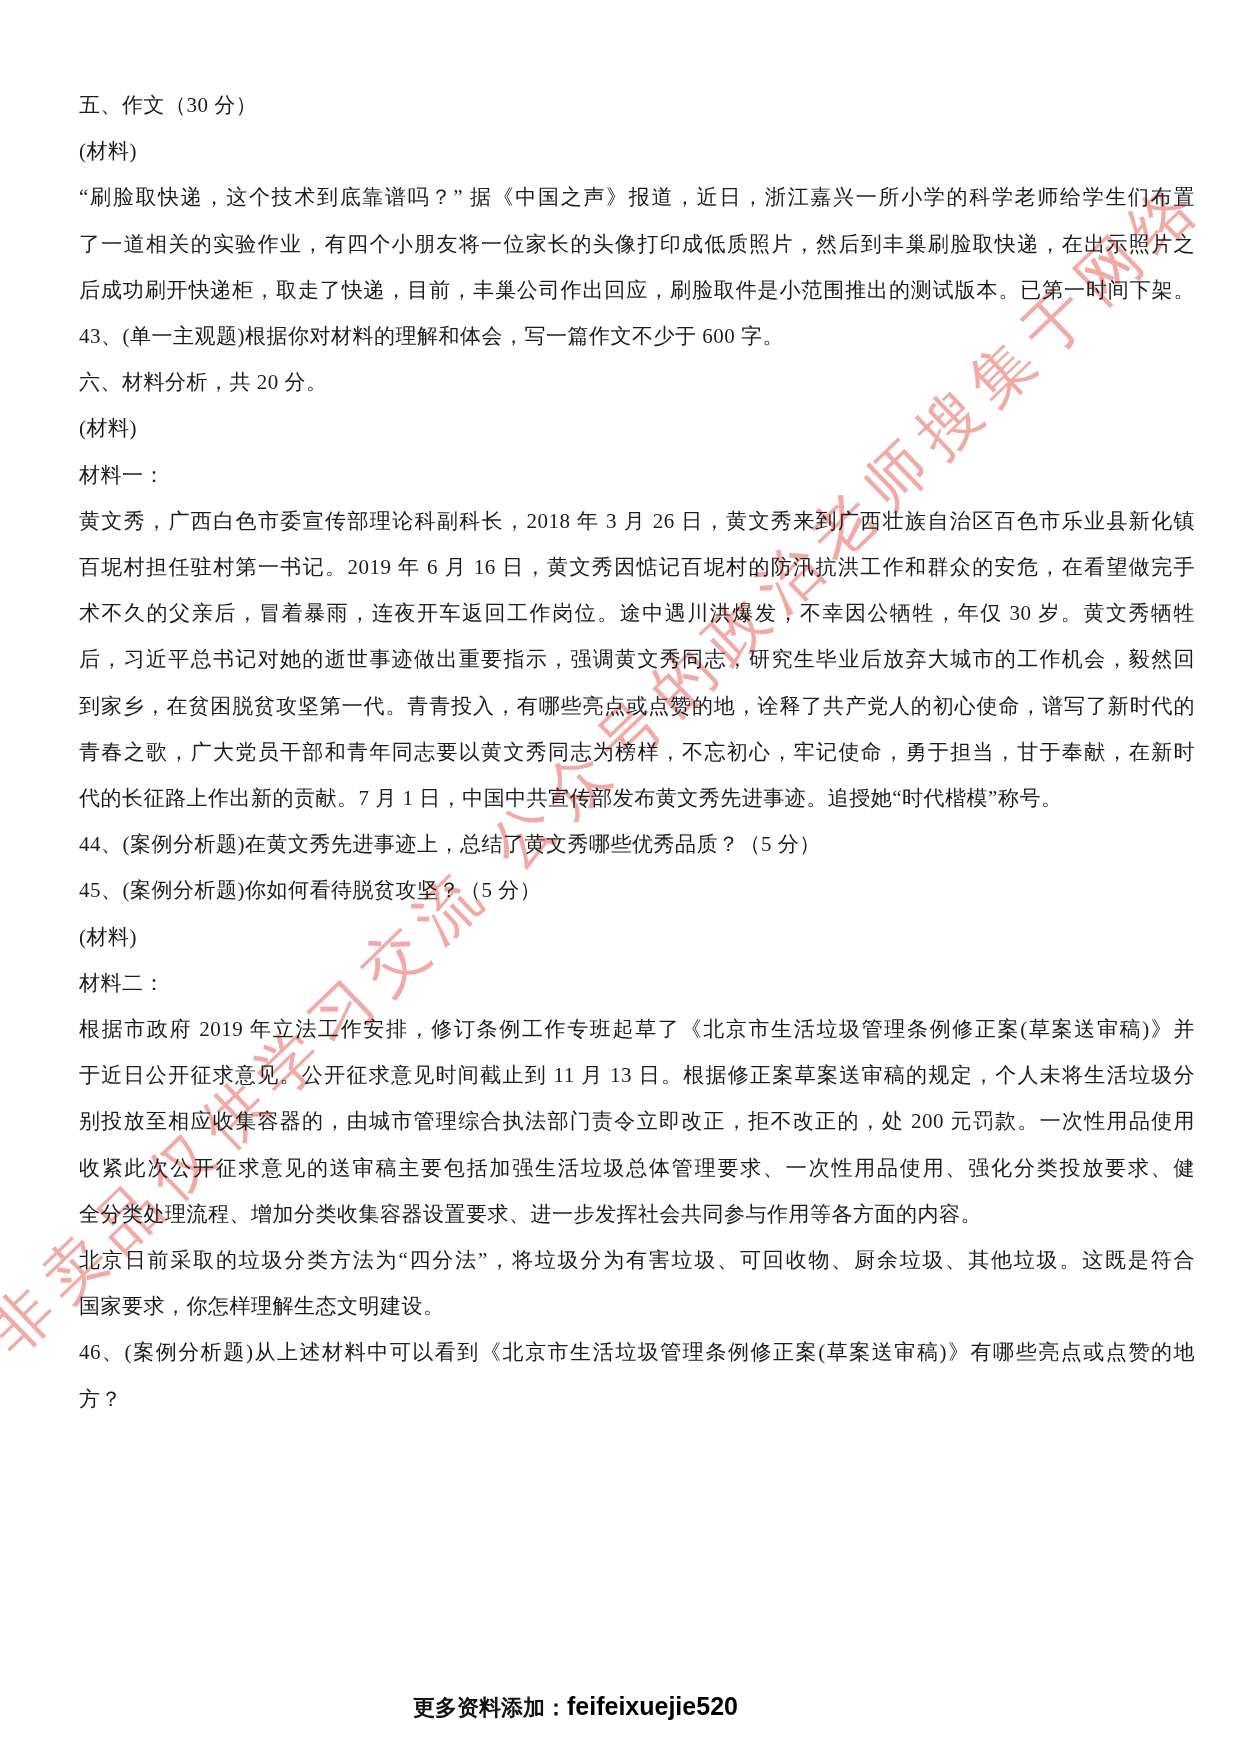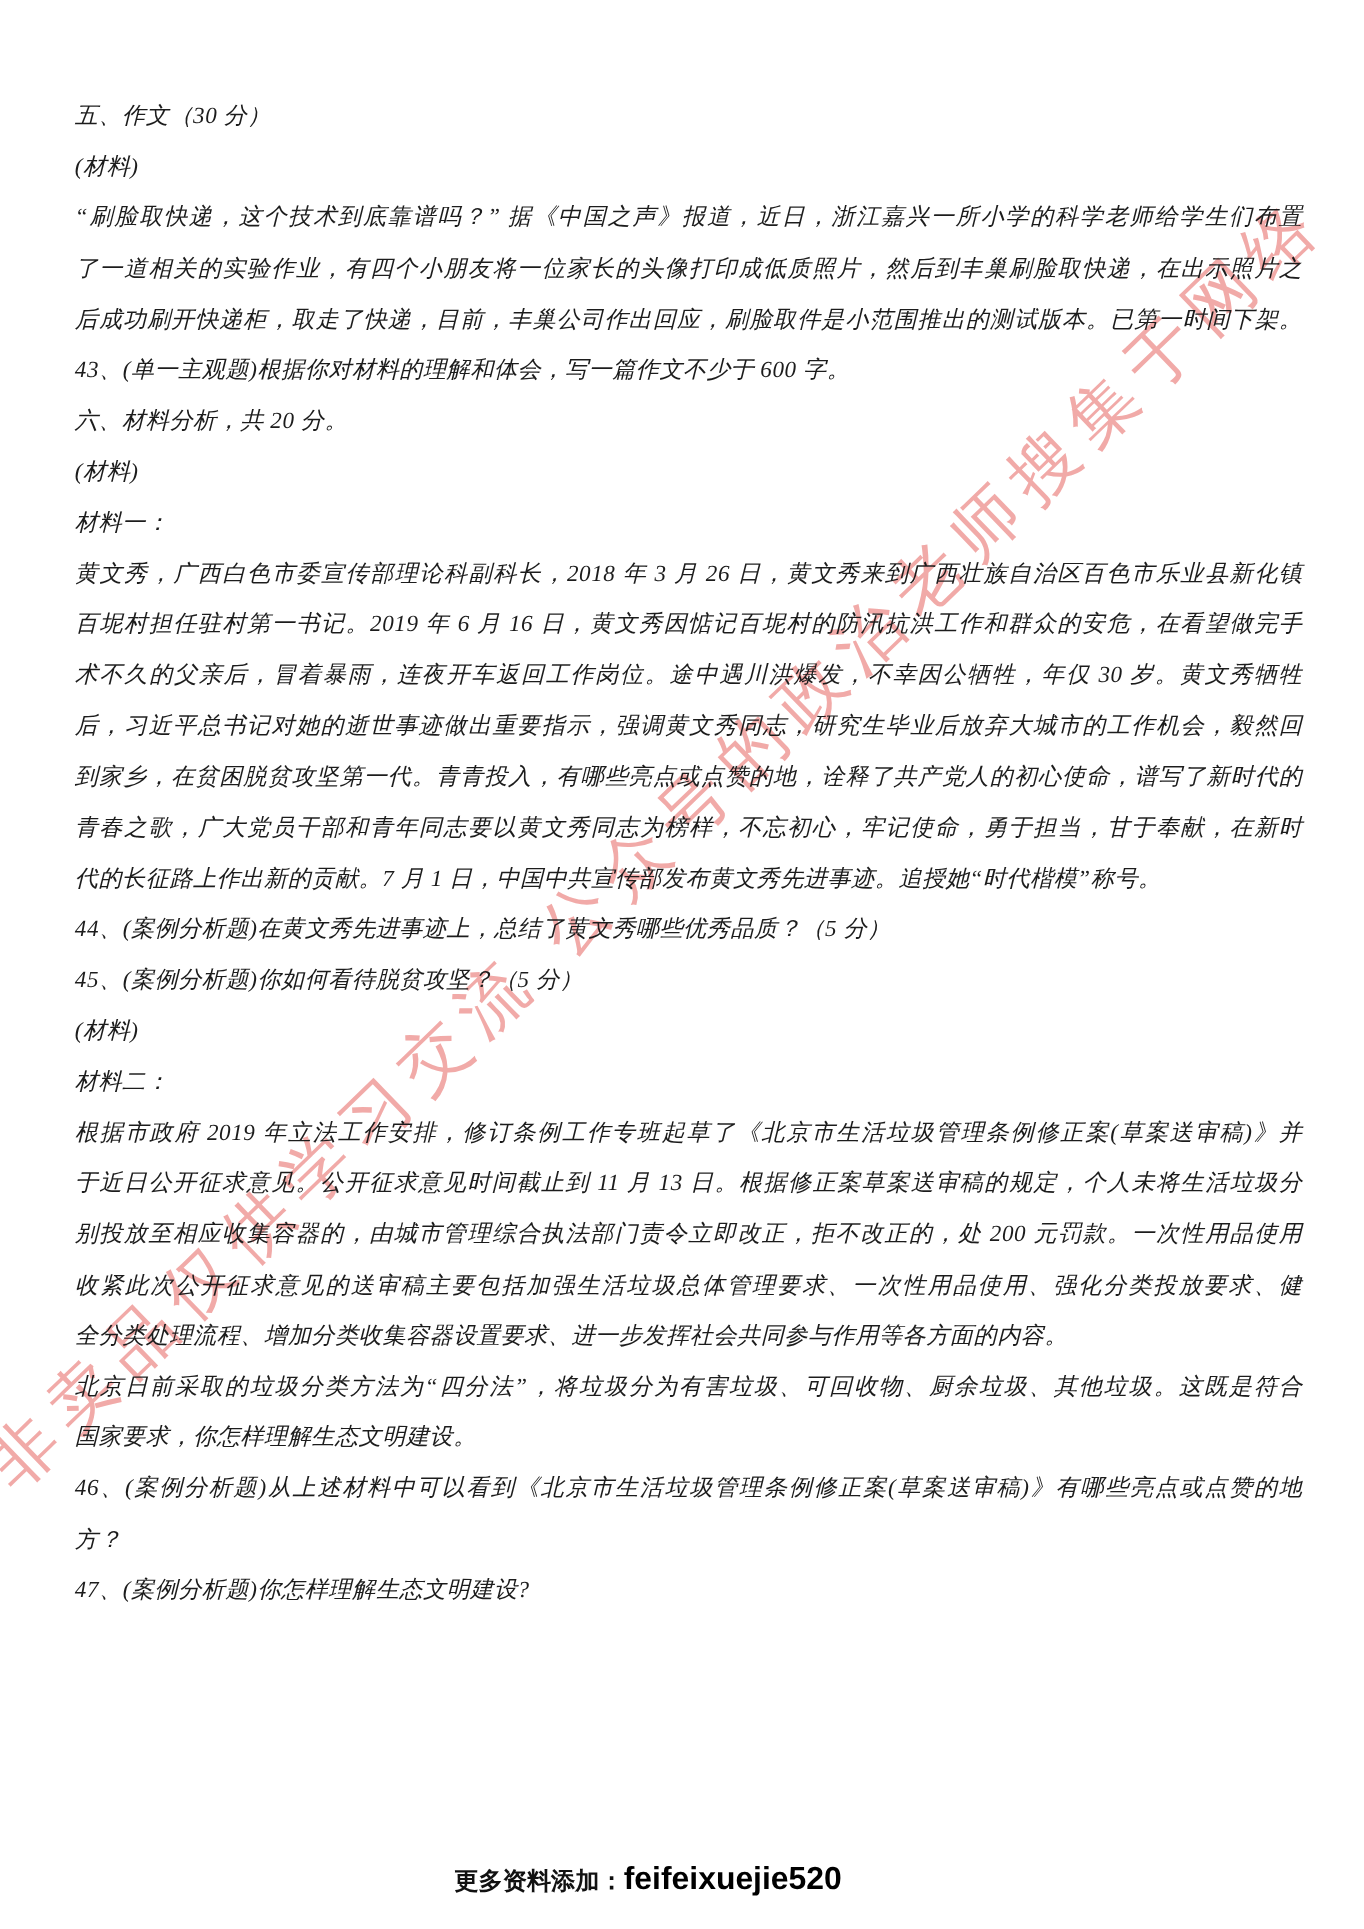--- a/index.html
+++ b/index.html
@@ -7,23 +7,22 @@
     width: 1240px; height: 1754px;
     background: #ffffff;
     font-family: "Liberation Serif", "DejaVu Serif", serif;
     color: #1c1c1c;
     position: relative;
     overflow: hidden;
   }
   .page { position: absolute; inset: 0; }
   .content {
     position: absolute;
-    left: 68px; top: 82px;
+    left: 79px; top: 82px;
     width: 1116px;
-    font-style: italic;
   }
   .line {
     font-size: 21px;
     line-height: 46.2px;
     min-height: 46.2px;
     text-align: left;
     letter-spacing: 0.5px;
   }
   
   .line.f {
@@ -53,21 +52,21 @@
   .footer .cn {
     font-family: "Liberation Serif", "DejaVu Serif", serif;
     font-weight: 600;
     color: #111;
     margin-left: 48px;
   }
   .footer .latin {
     font-family: "Liberation Sans", "DejaVu Sans", sans-serif;
     font-weight: 700;
     color: #000;
-    font-size: 29px;
+    font-size: 25px;
   }
 </style>
 </head>
 <body>
 
 <div class="page">
 
   <div class="watermark">非卖品仅供学习交流 公众号的政治老师搜集于网络</div>
 
   <div class="content">
@@ -93,20 +92,19 @@
     <div class="line">材料二：</div>
     <div class="line f">根据市政府 2019 年立法工作安排，修订条例工作专班起草了《北京市生活垃圾管理条例修正案(草案送审稿)》并</div>
     <div class="line f">于近日公开征求意见。公开征求意见时间截止到 11 月 13 日。根据修正案草案送审稿的规定，个人未将生活垃圾分</div>
     <div class="line f">别投放至相应收集容器的，由城市管理综合执法部门责令立即改正，拒不改正的，处 200 元罚款。一次性用品使用</div>
     <div class="line f">收紧此次公开征求意见的送审稿主要包括加强生活垃圾总体管理要求、一次性用品使用、强化分类投放要求、健</div>
     <div class="line">全分类处理流程、增加分类收集容器设置要求、进一步发挥社会共同参与作用等各方面的内容。</div>
     <div class="line f">北京日前采取的垃圾分类方法为“四分法”，将垃圾分为有害垃圾、可回收物、厨余垃圾、其他垃圾。这既是符合</div>
     <div class="line">国家要求，你怎样理解生态文明建设。</div>
     <div class="line f">46、(案例分析题)从上述材料中可以看到《北京市生活垃圾管理条例修正案(草案送审稿)》有哪些亮点或点赞的地</div>
     <div class="line">方？</div>
-    <div class="line">47、(案例分析题)你怎样理解生态文明建设?</div>
   </div>
 
   <div class="footer">
     <span class="cn">更多资料添加：</span><span class="latin">feifeixuejie520</span>
   </div>
 
 </div>
 
 </body></html>

